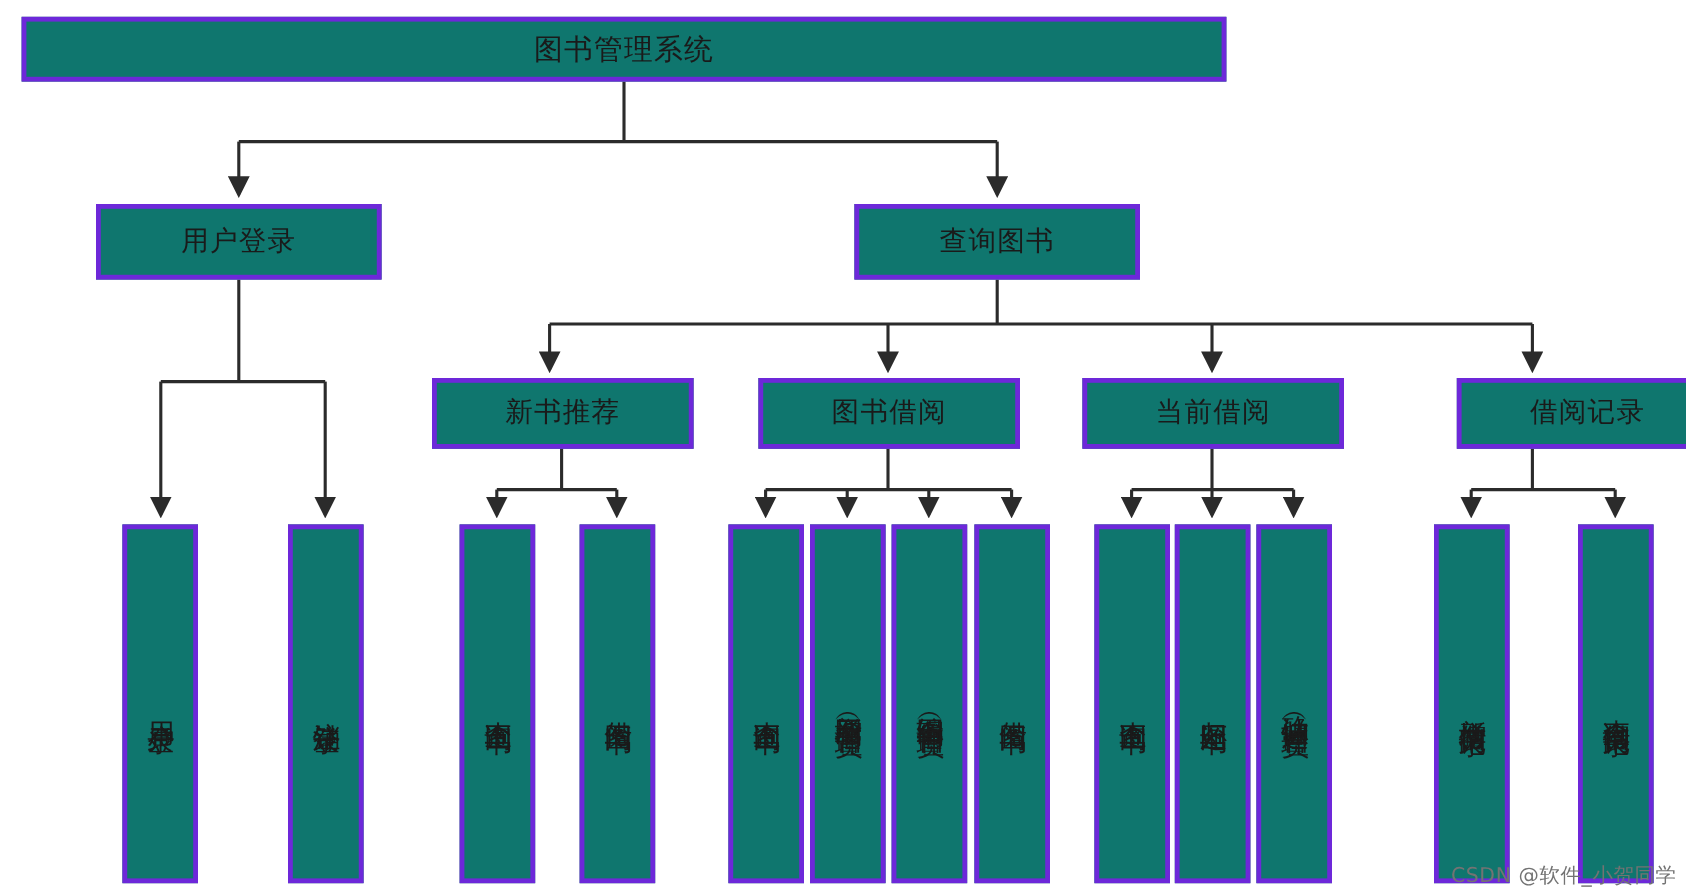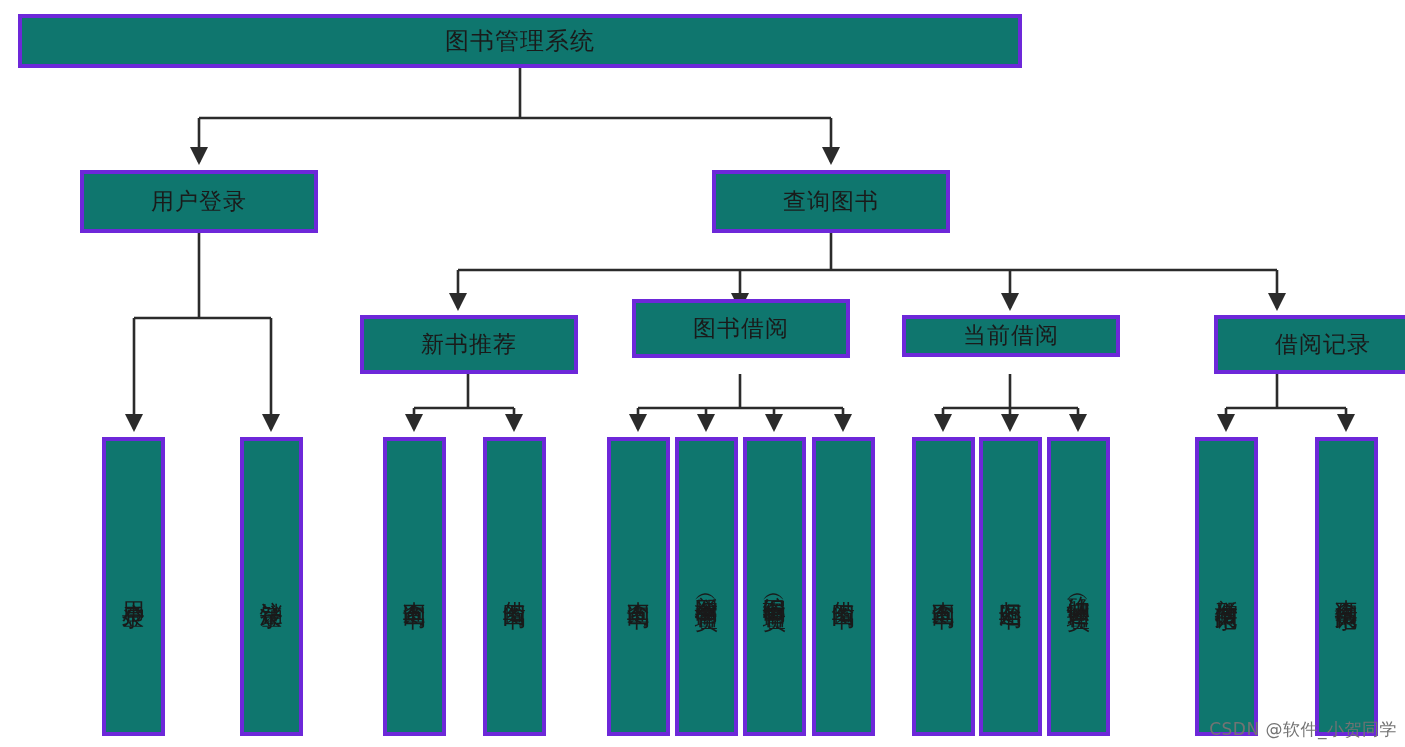--- a/index.html
+++ b/index.html
@@ -134,24 +134,24 @@
   <div class="node horiz" style="left:80px; top:170px; width:238px; height:63px;">
     <span class="label">用户登录</span>
   </div>
   <div class="node horiz" style="left:712px; top:170px; width:238px; height:63px;">
     <span class="label">查询图书</span>
   </div>
 
   <div class="node horiz" style="left:360px; top:315px; width:218px; height:59px;">
     <span class="label">新书推荐</span>
   </div>
-  <div class="node horiz" style="left:632px; top:299px; width:218px; height:59px;">
+  <div class="node horiz" style="left:632px; top:315px; width:218px; height:59px;">
     <span class="label">图书借阅</span>
   </div>
-  <div class="node horiz" style="left:902px; top:315px; width:218px; height:42px;">
+  <div class="node horiz" style="left:902px; top:315px; width:218px; height:59px;">
     <span class="label">当前借阅</span>
   </div>
   <div class="node horiz" style="left:1170px; top:315px; width:218px; height:59px;margin-left:44px;">
     <span class="label">借阅记录</span>
   </div>
 
   <div class="node vert" style="left:102px; top:437px; width:63px; height:299px;">
     <span class="label">用户登录</span>
   </div>
   <div class="node vert" style="left:240px; top:437px; width:63px; height:299px;">

